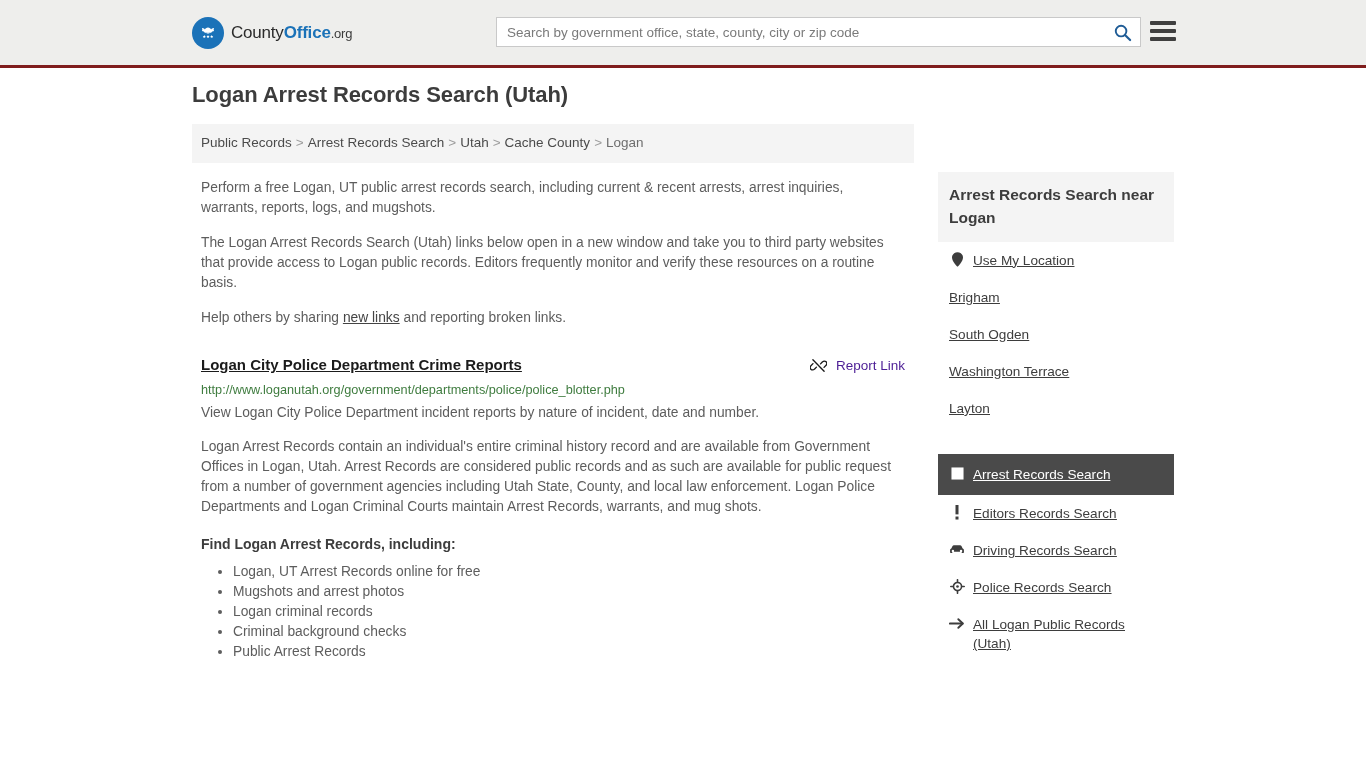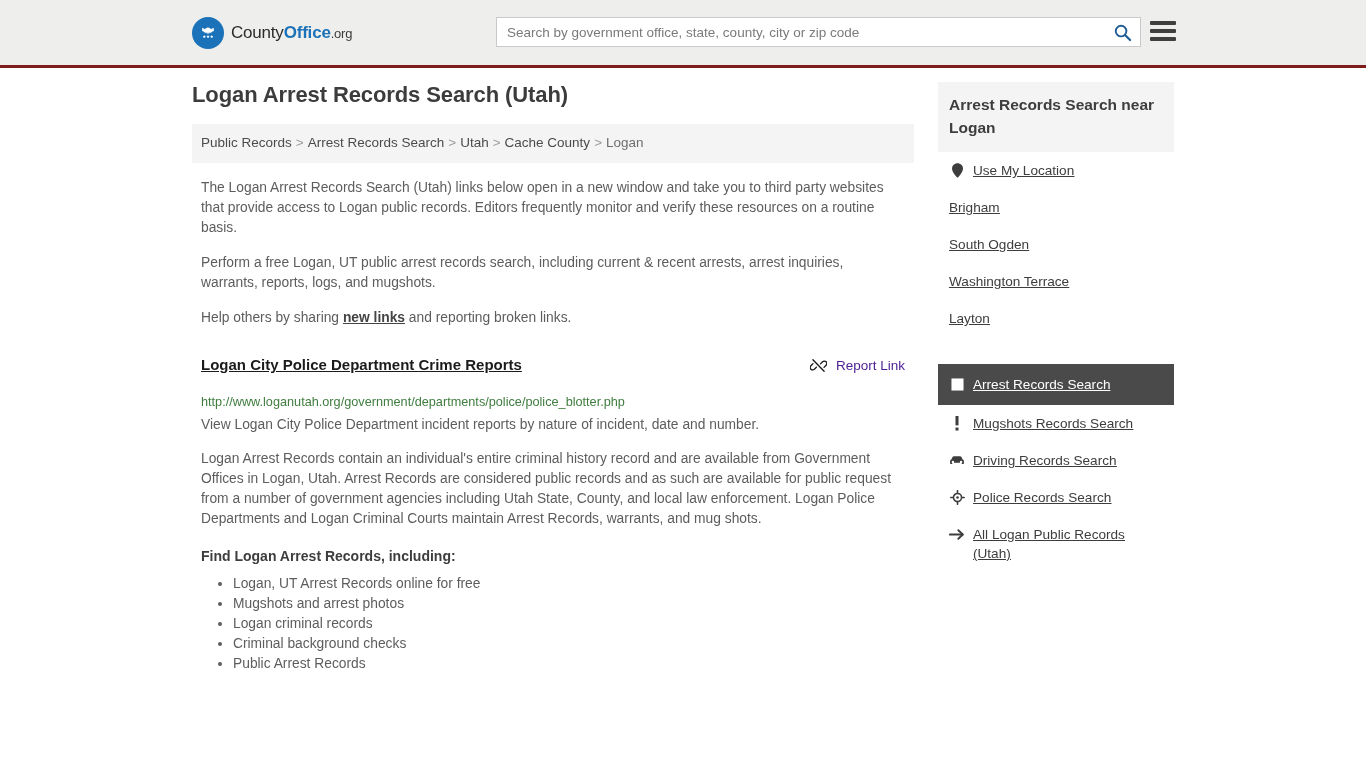--- a/index.html
+++ b/index.html
@@ -95,21 +95,21 @@
   .page {
     width: 1366px;
     padding-top: 14px;
     position: relative;
   }
   .container {
     width: 982px;
     margin: 0 auto;
     position: relative;
     display: flex;
-    align-items: flex-start;
+    align-items: flex-end;
   }
   h1.page-title {
     font-size: 22px;
     font-weight: bold;
     color: #3c3c3c;
     margin: 0 0 16px 0;
     letter-spacing: -0.1px;
   }
   .col-main { width: 722px; flex: none; }
   .col-side { width: 236px; flex: none; margin-left: 24px; padding-top: 0px; }
@@ -130,40 +130,40 @@
   .breadcrumb .current { color: #6e6e6e; }
 
   
   .body-text {
     font-size: 13.8px;
     line-height: 20px;
     color: #5d5d5d;
     margin: 15px 0 0 9px;
     width: 690px;
   }
-  .body-text a { color: #444; text-decoration: underline; font-weight: bold; }
+  .body-text a { color: #444; text-decoration: underline; }
 
   
   .link-block {
     margin: 28px 0 0 9px;
     position: relative;
     width: 700px;
   }
   .link-title {
     font-size: 15px;
     font-weight: bold;
     color: #1b1b1b;
     text-decoration: underline;
     display: inline-block;
   }
   .link-url {
     display: block;
     font-size: 12.7px;
     color: #3f7c3f;
-    margin-top: 20px;
+    margin-top: 8px;
     line-height: 16px;
   }
   .link-desc {
     display: block;
     font-size: 13.8px;
     color: #5d5d5d;
     margin-top: 5px;
     line-height: 19px;
   }
   .report-link {
@@ -288,22 +288,22 @@
 <div class="page">
   <div class="container">
 
     <div class="col-main">
       <h1 class="page-title">Logan Arrest Records Search (Utah)</h1>
 
       <nav class="breadcrumb">
         <a href="#">Public Records</a><span class="sep">&gt;</span><a href="#">Arrest Records Search</a><span class="sep">&gt;</span><a href="#">Utah</a><span class="sep">&gt;</span><a href="#">Cache County</a><span class="sep">&gt;</span><span class="current">Logan</span>
       </nav>
 
+      <p class="body-text">Perform a free Logan, UT public arrest records search, including current &amp; recent arrests, arrest inquiries, warrants, reports, logs, and mugshots.</p>
       <p class="body-text">The Logan Arrest Records Search (Utah) links below open in a new window and take you to third party websites that provide access to Logan public records. Editors frequently monitor and verify these resources on a routine basis.</p>
-      <p class="body-text">Perform a free Logan, UT public arrest records search, including current &amp; recent arrests, arrest inquiries, warrants, reports, logs, and mugshots.</p>
       <p class="body-text"><span>Help others by sharing </span><a href="#">new links</a><span> and reporting broken links.</span></p>
 
       <div class="link-block">
         <a href="#" class="link-title">Logan City Police Department Crime Reports</a>
         <a href="#" class="report-link">
           <svg width="17" height="17" viewBox="0 0 20 20" aria-hidden="true">
             <g fill="none" stroke="#1a1a1a" stroke-width="1.6" stroke-linecap="round">
               <path d="M7.6 11.9 5.2 14.3a2.9 2.9 0 1 1-4.1-4.1l2.4-2.4"></path>
               <path d="M12.4 8.1l2.4-2.4a2.9 2.9 0 1 1 4.1 4.1l-2.4 2.4"></path>
               <line x1="3.4" y1="3.2" x2="16.6" y2="16.8"></line>
@@ -380,21 +380,21 @@
             </a>
           </li>
           <li>
             <a href="#" class="side-link">
               <span class="ico">
                 <svg width="6" height="15" viewBox="0 0 6 16" aria-hidden="true">
                   <rect x="1.4" y="0" width="3.2" height="10" fill="#3d3d3d"></rect>
                   <rect x="1.4" y="12.3" width="3.2" height="3.2" fill="#3d3d3d"></rect>
                 </svg>
               </span>
-              <span class="lbl">Mugshots Records Search</span>
+              <span class="lbl">Editors Records Search</span>
             </a>
           </li>
           <li>
             <a href="#" class="side-link">
               <span class="ico">
                 <svg width="17" height="11" viewBox="0 0 18 11" aria-hidden="true">
                   <path d="M1.2 6.4C1.2 5 2 4.4 2.6 4.3L4 1.6C4.3 1 4.8.7 5.5.7h7c.7 0 1.2.3 1.5.9l1.4 2.7c.6.1 1.4.7 1.4 2.1V8.6c0 .4-.3.7-.7.7h-1.3c-.4 0-.7-.3-.7-.7v-.5H3.9v.5c0 .4-.3.7-.7.7H1.9c-.4 0-.7-.3-.7-.7V6.4z" fill="#3d3d3d"></path>
                   <circle cx="4.4" cy="7.2" r="1.4" fill="#ffffff"></circle>
                   <circle cx="13.6" cy="7.2" r="1.4" fill="#ffffff"></circle>
                 </svg>

